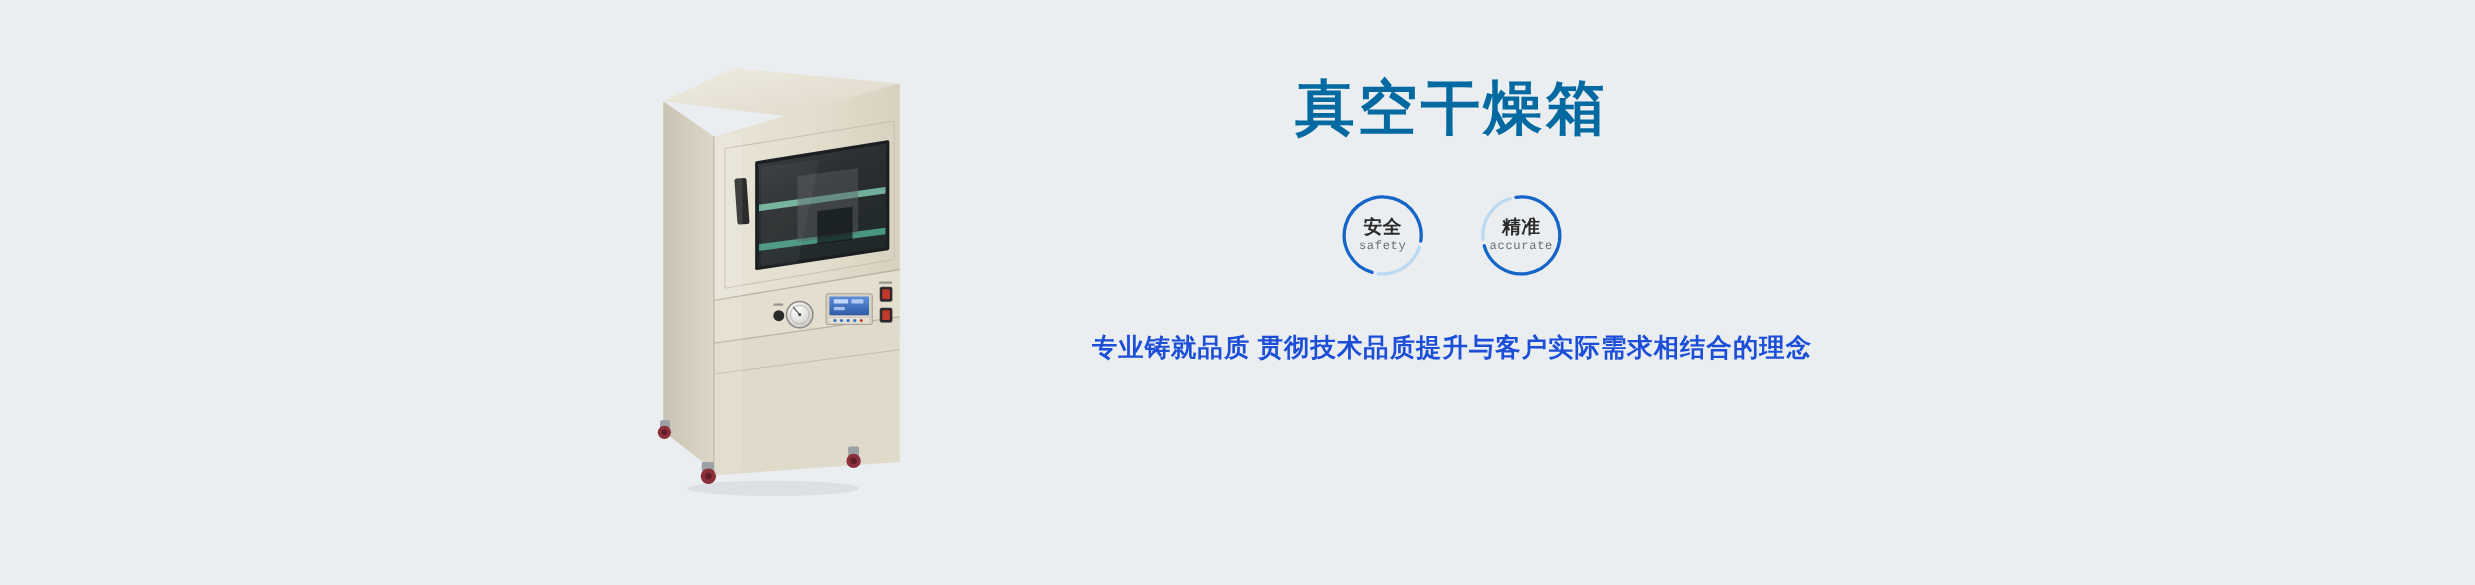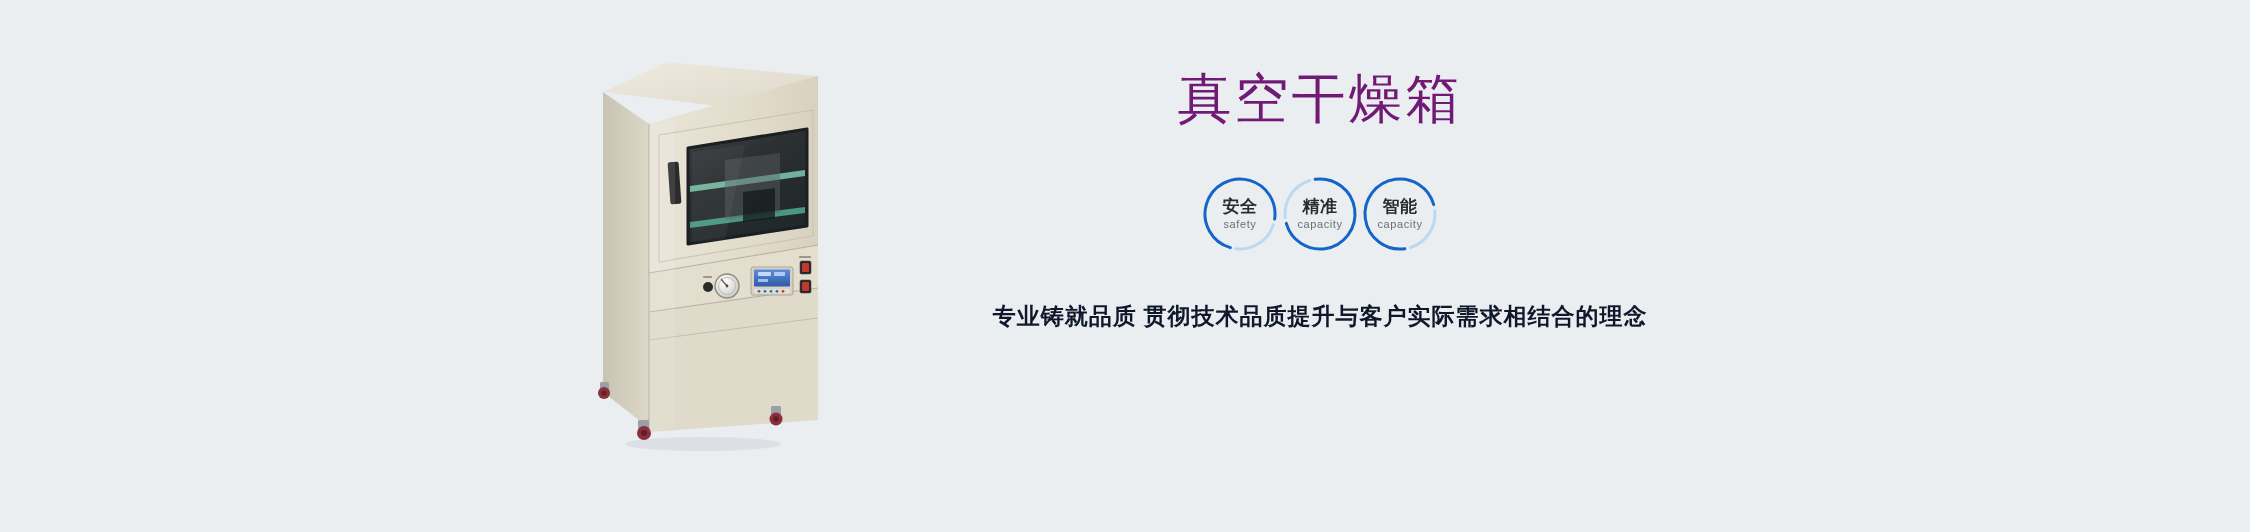--- a/index.html
+++ b/index.html
@@ -39,32 +39,33 @@
     width: 760px;
     height: 400px;
     text-align: center;
   }
 
   #product-title {
     margin: 0;
     padding-top: 28px;
     font-size: 54px;
     line-height: 1.12;
-    font-weight: 400;
+    font-weight: 700;
     letter-spacing: 3px;
-    color: #701a75;
+    color: #0369a1;
     font-family: "Liberation Sans", "DejaVu Sans", sans-serif;
   }
 
   
   #badges {
     margin-top: 46px;
     display: flex;
     justify-content: center;
     align-items: flex-end;
+    gap: 46px;
   }
   .badge {
     position: relative;
     width: 80px;
     height: 80px;
     flex: 0 0 auto;
   }
   .badge .ring {
     position: absolute;
     inset: 0;
@@ -84,27 +85,27 @@
     color: #2b2b2b;
     letter-spacing: 0.5px;
     font-family: "Liberation Serif", "DejaVu Serif", serif;
     font-weight: 700;
     margin-bottom: 4px;
   }
   .badge-en {
     font-size: 11px;
     color: #6b7076;
     letter-spacing: 0.6px;
-    font-family: Liberation Sans, sans-serif;
+    font-family: Liberation Mono, monospace;
   }
 
   
   #tagline {
     margin-top: 44px;
-    color: #0f172a;
+    color: #1d4ed8;
     font-family: "Liberation Serif", "DejaVu Serif", serif;
     font-weight: 700;
   }
   #tagline .line {
     font-size: 23px;
     line-height: 1.62;
     letter-spacing: 1px;
     white-space: nowrap;
   }
 </style>
@@ -249,39 +250,25 @@
         <span class="ring">
           <svg width="80" height="80" viewBox="0 0 80 80" xmlns="http://www.w3.org/2000/svg">
             <g transform="rotate(352 40 40)">
               <circle cx="40" cy="40" r="35" fill="none" stroke="#1565c9" stroke-width="3" stroke-linecap="round" stroke-dasharray="160 60" transform="rotate(-90 40 40)"></circle>
               <circle cx="40" cy="40" r="35" fill="none" stroke="#bcd9f2" stroke-width="3" stroke-linecap="round" stroke-dasharray="48 172" stroke-dashoffset="-166" transform="rotate(-90 40 40)"></circle>
             </g>
           </svg>
         </span>
         <span class="badge-text">
           <span class="badge-cn">精准</span>
-          <span class="badge-en">capacity</span>
+          <span class="badge-en">accurate</span>
         </span>
       </div>
 
 
-      <div class="badge">
-        <span class="ring">
-          <svg width="80" height="80" viewBox="0 0 80 80" xmlns="http://www.w3.org/2000/svg">
-            <g transform="rotate(172 40 40)">
-              <circle cx="40" cy="40" r="35" fill="none" stroke="#1565c9" stroke-width="3" stroke-linecap="round" stroke-dasharray="160 60" transform="rotate(-90 40 40)"></circle>
-              <circle cx="40" cy="40" r="35" fill="none" stroke="#bcd9f2" stroke-width="3" stroke-linecap="round" stroke-dasharray="48 172" stroke-dashoffset="-166" transform="rotate(-90 40 40)"></circle>
-            </g>
-          </svg>
-        </span>
-        <span class="badge-text">
-          <span class="badge-cn">智能</span>
-          <span class="badge-en">capacity</span>
-        </span>
-      </div>
 
     </div>
 
     <div id="tagline">
       <div class="line">专业铸就品质  贯彻技术品质提升与客户实际需求相结合的理念</div>
     </div>
 
   </div>
 </div>
 

